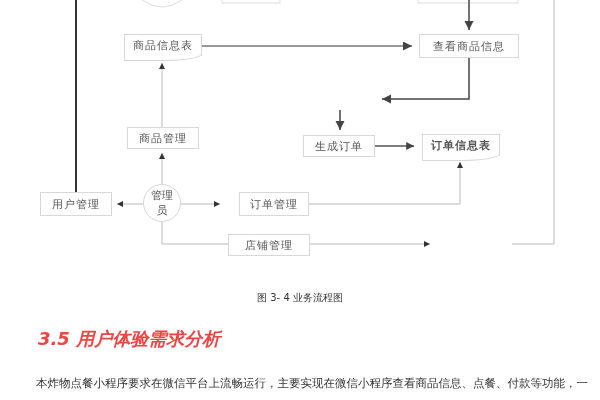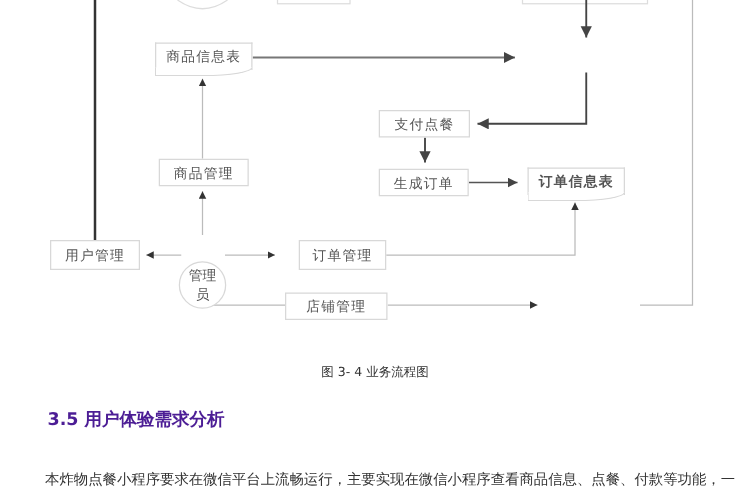--- a/index.html
+++ b/index.html
@@ -10,25 +10,25 @@
     .node { position: absolute; background: #fff; border: 1px solid #d8d8d8;
             font-size: 11px; color: #555; display: flex; align-items: center;
             justify-content: center; box-sizing: border-box; letter-spacing: 1px;
             white-space: nowrap; }
     .doc { border-bottom: none; }
     .doc::after { content: ""; position: absolute; left: -1px; right: -1px; bottom: -5px; height: 6px;
                   border: 1px solid #d8d8d8; border-top: none;
                   border-radius: 0 0 50% 50% / 0 0 100% 0; background: #fff; }
     .circle { position: absolute; border: 1px solid #d8d8d8; border-radius: 50%; background: #fff;
               font-size: 11px; color: #555; display: flex; align-items: center; justify-content: center;
-              text-align: center; line-height: 15px; box-sizing: border-box; margin-top: 25px; }
+              text-align: center; line-height: 15px; box-sizing: border-box; }
     .caption { position: absolute; left: 0; width: 600px; top: 291px; text-align: center;
                font-family: "DejaVu Sans", "Liberation Sans", sans-serif; font-size: 10px; color: #333; }
-    .section-title { position: absolute; left: 38px; top: 327px; font-size: 14px; font-weight: bold;
-                     font-family: "DejaVu Sans", "Liberation Sans", sans-serif; color: #4c1d95; }
+    .section-title { position: absolute; left: 38px; top: 327px; font-size: 18px; font-weight: bold;
+                     font-family: "DejaVu Sans", "Liberation Sans", sans-serif; color: #ef4444; font-style: italic; }
     .para { position: absolute; left: 14px; top: 371px; width: 580px; font-size: 11.5px; color: #333;
             line-height: 24px; text-indent: 22px; }
   </style>
 </head>
 <body>
 
 <div class="diagram">
   <svg class="lines" viewBox="0 0 600 290">
     <defs>
       <marker id="ah" markerWidth="8" markerHeight="8" refX="6" refY="3" orient="auto">
@@ -66,21 +66,21 @@
     <line x1="180" y1="204" x2="220" y2="204" stroke="#bbb" stroke-width="1" marker-end="url(#ah)"></line>
 
     <polyline points="297,204 460,204 460,162" fill="none" stroke="#bbb" stroke-width="1" marker-end="url(#ah)"></polyline>
 
     <polyline points="162,220 162,244 228,244" fill="none" stroke="#bbb" stroke-width="1"></polyline>
 
     <line x1="310" y1="244" x2="430" y2="244" stroke="#bbb" stroke-width="1" marker-end="url(#ah)"></line>
   </svg>
 
   <div class="node doc" style="left:124px; top:34px; width:78px; height:22px;">商品信息表</div>
-  <div class="node" style="left:303px; top:88px; width:73px; height:22px;">支付点餐</div>
+  <div class="node" style="left:419px; top:34px; width:100px; height:24px;">查看商品信息</div>
   <div class="node" style="left:127px; top:127px; width:72px; height:22px;">商品管理</div>
   <div class="node" style="left:303px; top:135px; width:72px; height:22px;">生成订单</div>
   <div class="node doc" style="left:422px; top:134px; width:78px; height:22px;font-weight:bold;">订单信息表</div>
   <div class="node" style="left:40px; top:192px; width:72px; height:24px;">用户管理</div>
   <div class="circle" style="left:143px; top:184px; width:38px; height:38px; flex-direction:column;">
     <span>管理</span>
     <span>员</span>
   </div>
   <div class="node" style="left:239px; top:192px; width:70px; height:24px;">订单管理</div>
   <div class="node" style="left:228px; top:234px; width:82px; height:22px;">店铺管理</div>

